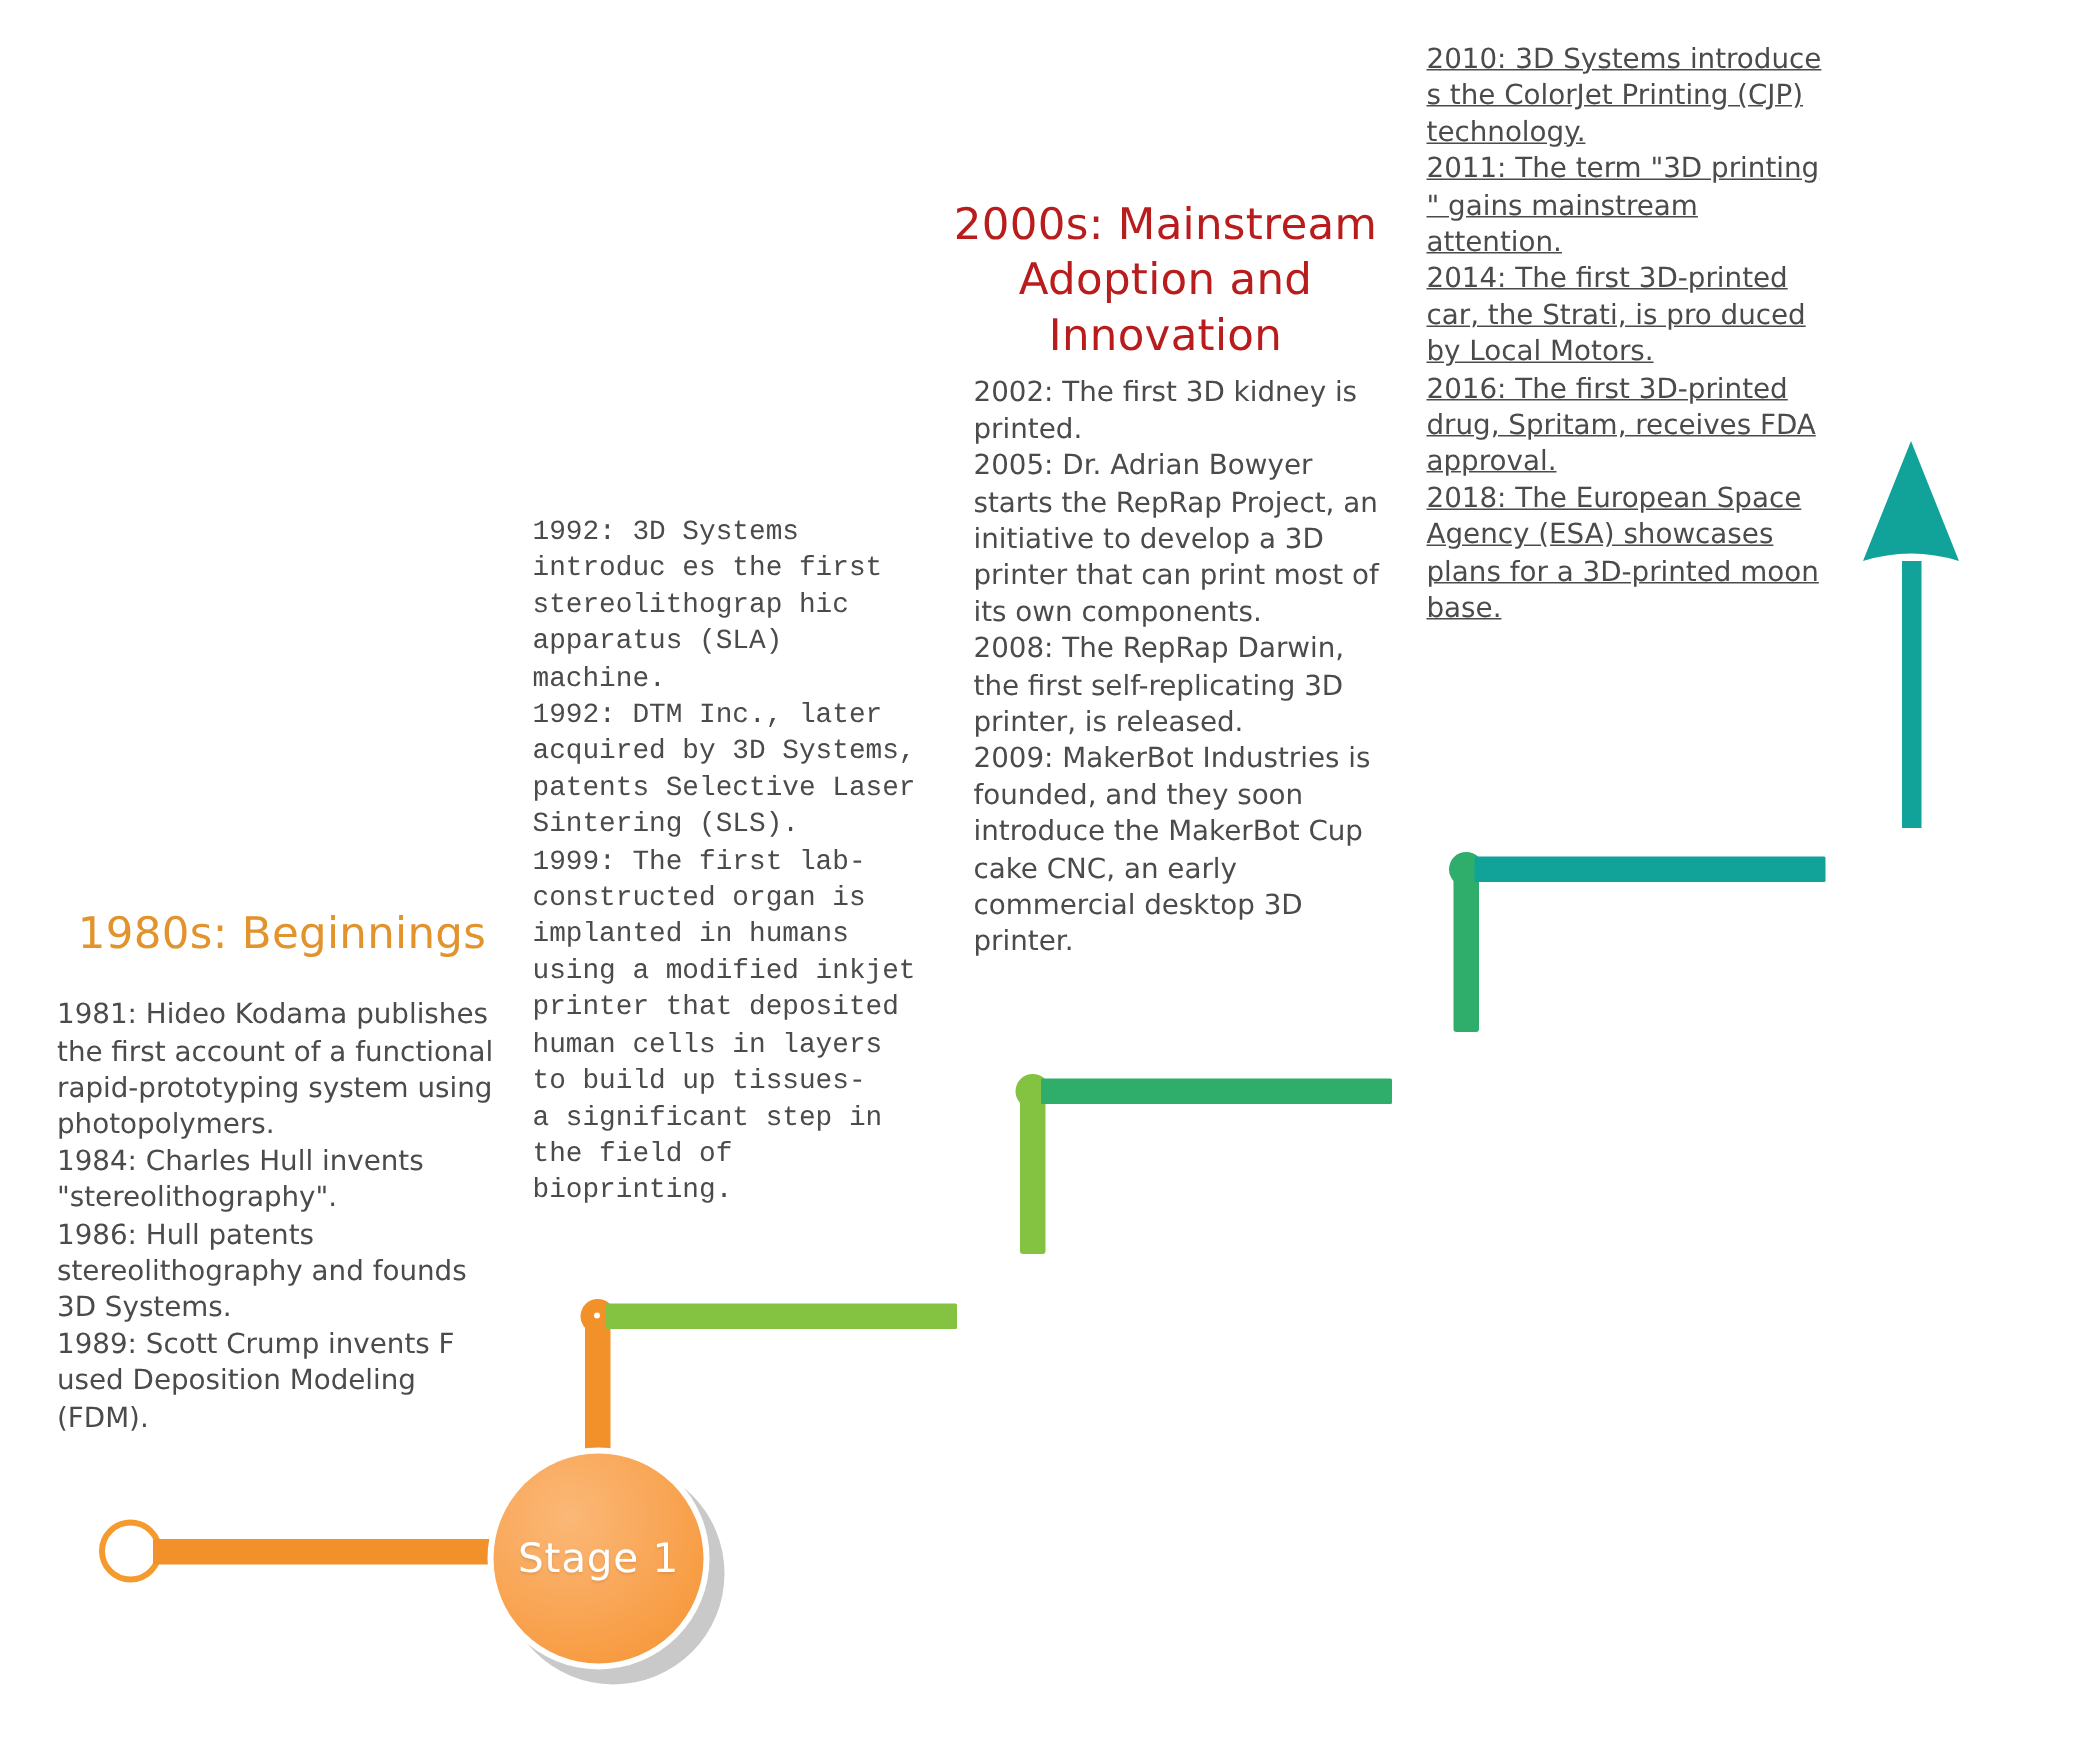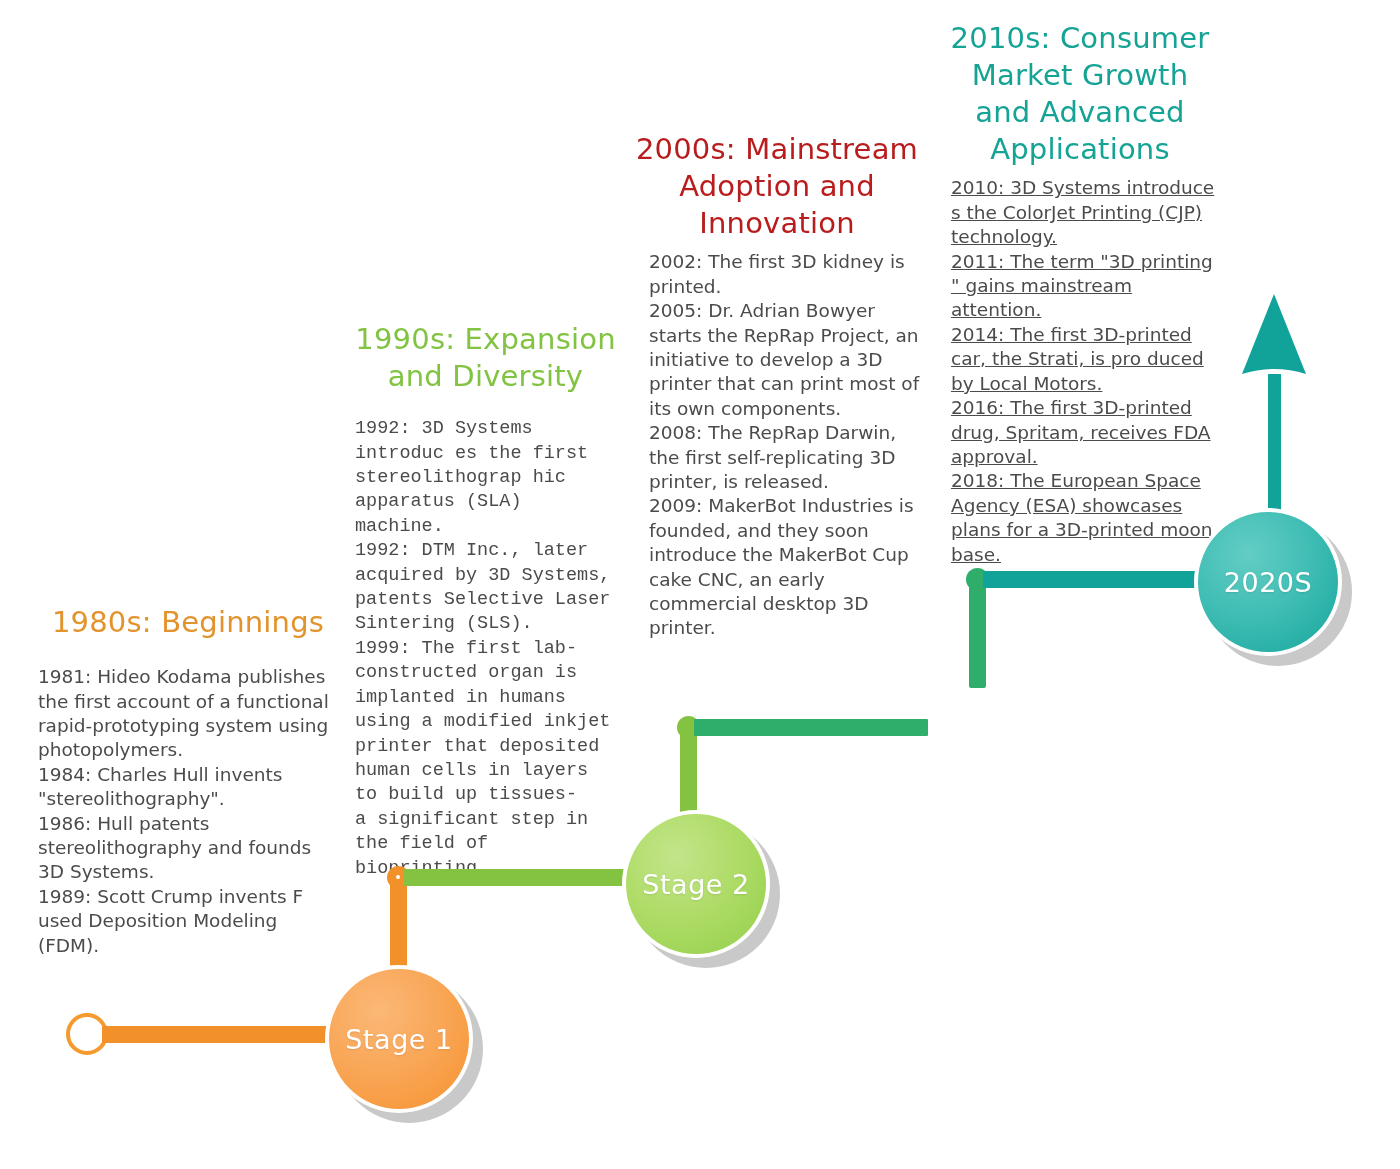--- a/index.html
+++ b/index.html
@@ -152,43 +152,37 @@
 
   <div class="stage-text" id="block-1980">
     <div class="stage-heading" style="color:#E2932C">1980s: Beginnings</div>
     <div class="stage-body">1981: Hideo Kodama publishes the first account of a functional rapid-prototyping system using photopolymers.
 1984: Charles Hull invents "stereolithography".
 1986: Hull patents stereolithography and founds 3D Systems.
 1989: Scott Crump invents F used Deposition Modeling (FDM).</div>
   </div>
 
   <div class="stage-text" id="block-1990">
-    <div class="stage-heading" style="color:#82C341">1990s: Expansion
-and Diversity</div>
     <div class="stage-body">1992: 3D Systems introduc es the first stereolithograp hic apparatus (SLA) machine.
 1992: DTM Inc., later acquired by 3D Systems, patents Selective Laser Sintering (SLS).
 1999: The first lab-constructed organ is implanted in humans using a modified inkjet printer that deposited human cells in layers to build up tissues-
 a significant step in the field of bioprinting.</div>
   </div>
 
   <div class="stage-text" id="block-2000">
     <div class="stage-heading" style="color:#b91c1c">2000s: Mainstream
 Adoption and
 Innovation</div>
     <div class="stage-body">2002: The first 3D kidney is printed.
 2005: Dr. Adrian Bowyer starts the RepRap Project, an initiative to develop a 3D printer that can print most of its own components.
 2008: The RepRap Darwin, the first self-replicating 3D printer, is released.
 2009: MakerBot Industries is founded, and they soon introduce the MakerBot Cup cake CNC, an early commercial desktop 3D printer.</div>
   </div>
 
   <div class="stage-text" id="block-2010">
-    <div class="stage-heading" style="color:#14A394">2010s: Consumer
-Market Growth
-and Advanced
-Applications</div>
     <div class="stage-body">2010: 3D Systems introduce s the ColorJet Printing (CJP) technology.
 2011: The term "3D printing " gains mainstream attention.
 2014: The first 3D-printed car, the Strati, is pro duced by Local Motors.
 2016: The first 3D-printed drug, Spritam, receives FDA approval.
 2018: The European Space Agency (ESA) showcases plans for a 3D-printed moon base.</div>
   </div>
 
   <div id="start-ring"></div>
 
   <div class="hbar" style="left:102px; top:1026px; width:262px; height:17px; background:#F2912A;"></div>
@@ -214,28 +208,16 @@
     <path d="M 36 2 L 68 82 Q 36 72 4 82 Z" fill="#11A39A"></path>
   </svg>
 
   <div class="node" style="left:325px; top:965px;">
     <div class="shadow"></div>
     <div class="rim"></div>
     <div class="disc" style="background: radial-gradient(circle at 36% 30%, #FBB877 0%, #F9A758 45%, #F6922F 100%);"></div>
     <div class="node-label">Stage 1</div>
   </div>
 
-  <div class="node" style="left:622px; top:810px;">
-    <div class="shadow"></div>
-    <div class="rim"></div>
-    <div class="disc" style="background: radial-gradient(circle at 36% 30%, #C3E58A 0%, #AFDC68 45%, #93CF4A 100%);"></div>
-    <div class="node-label">Stage 2</div>
-  </div>
-
-
-  <div class="node" style="left:1194px; top:508px;">
-    <div class="shadow"></div>
-    <div class="rim"></div>
-    <div class="disc" style="background: radial-gradient(circle at 36% 30%, #63CDC4 0%, #41BEB5 45%, #16A69C 100%);"></div>
-    <div class="node-label">2020S</div>
-  </div>
+
+
 
 </div>
 
 </body></html>

